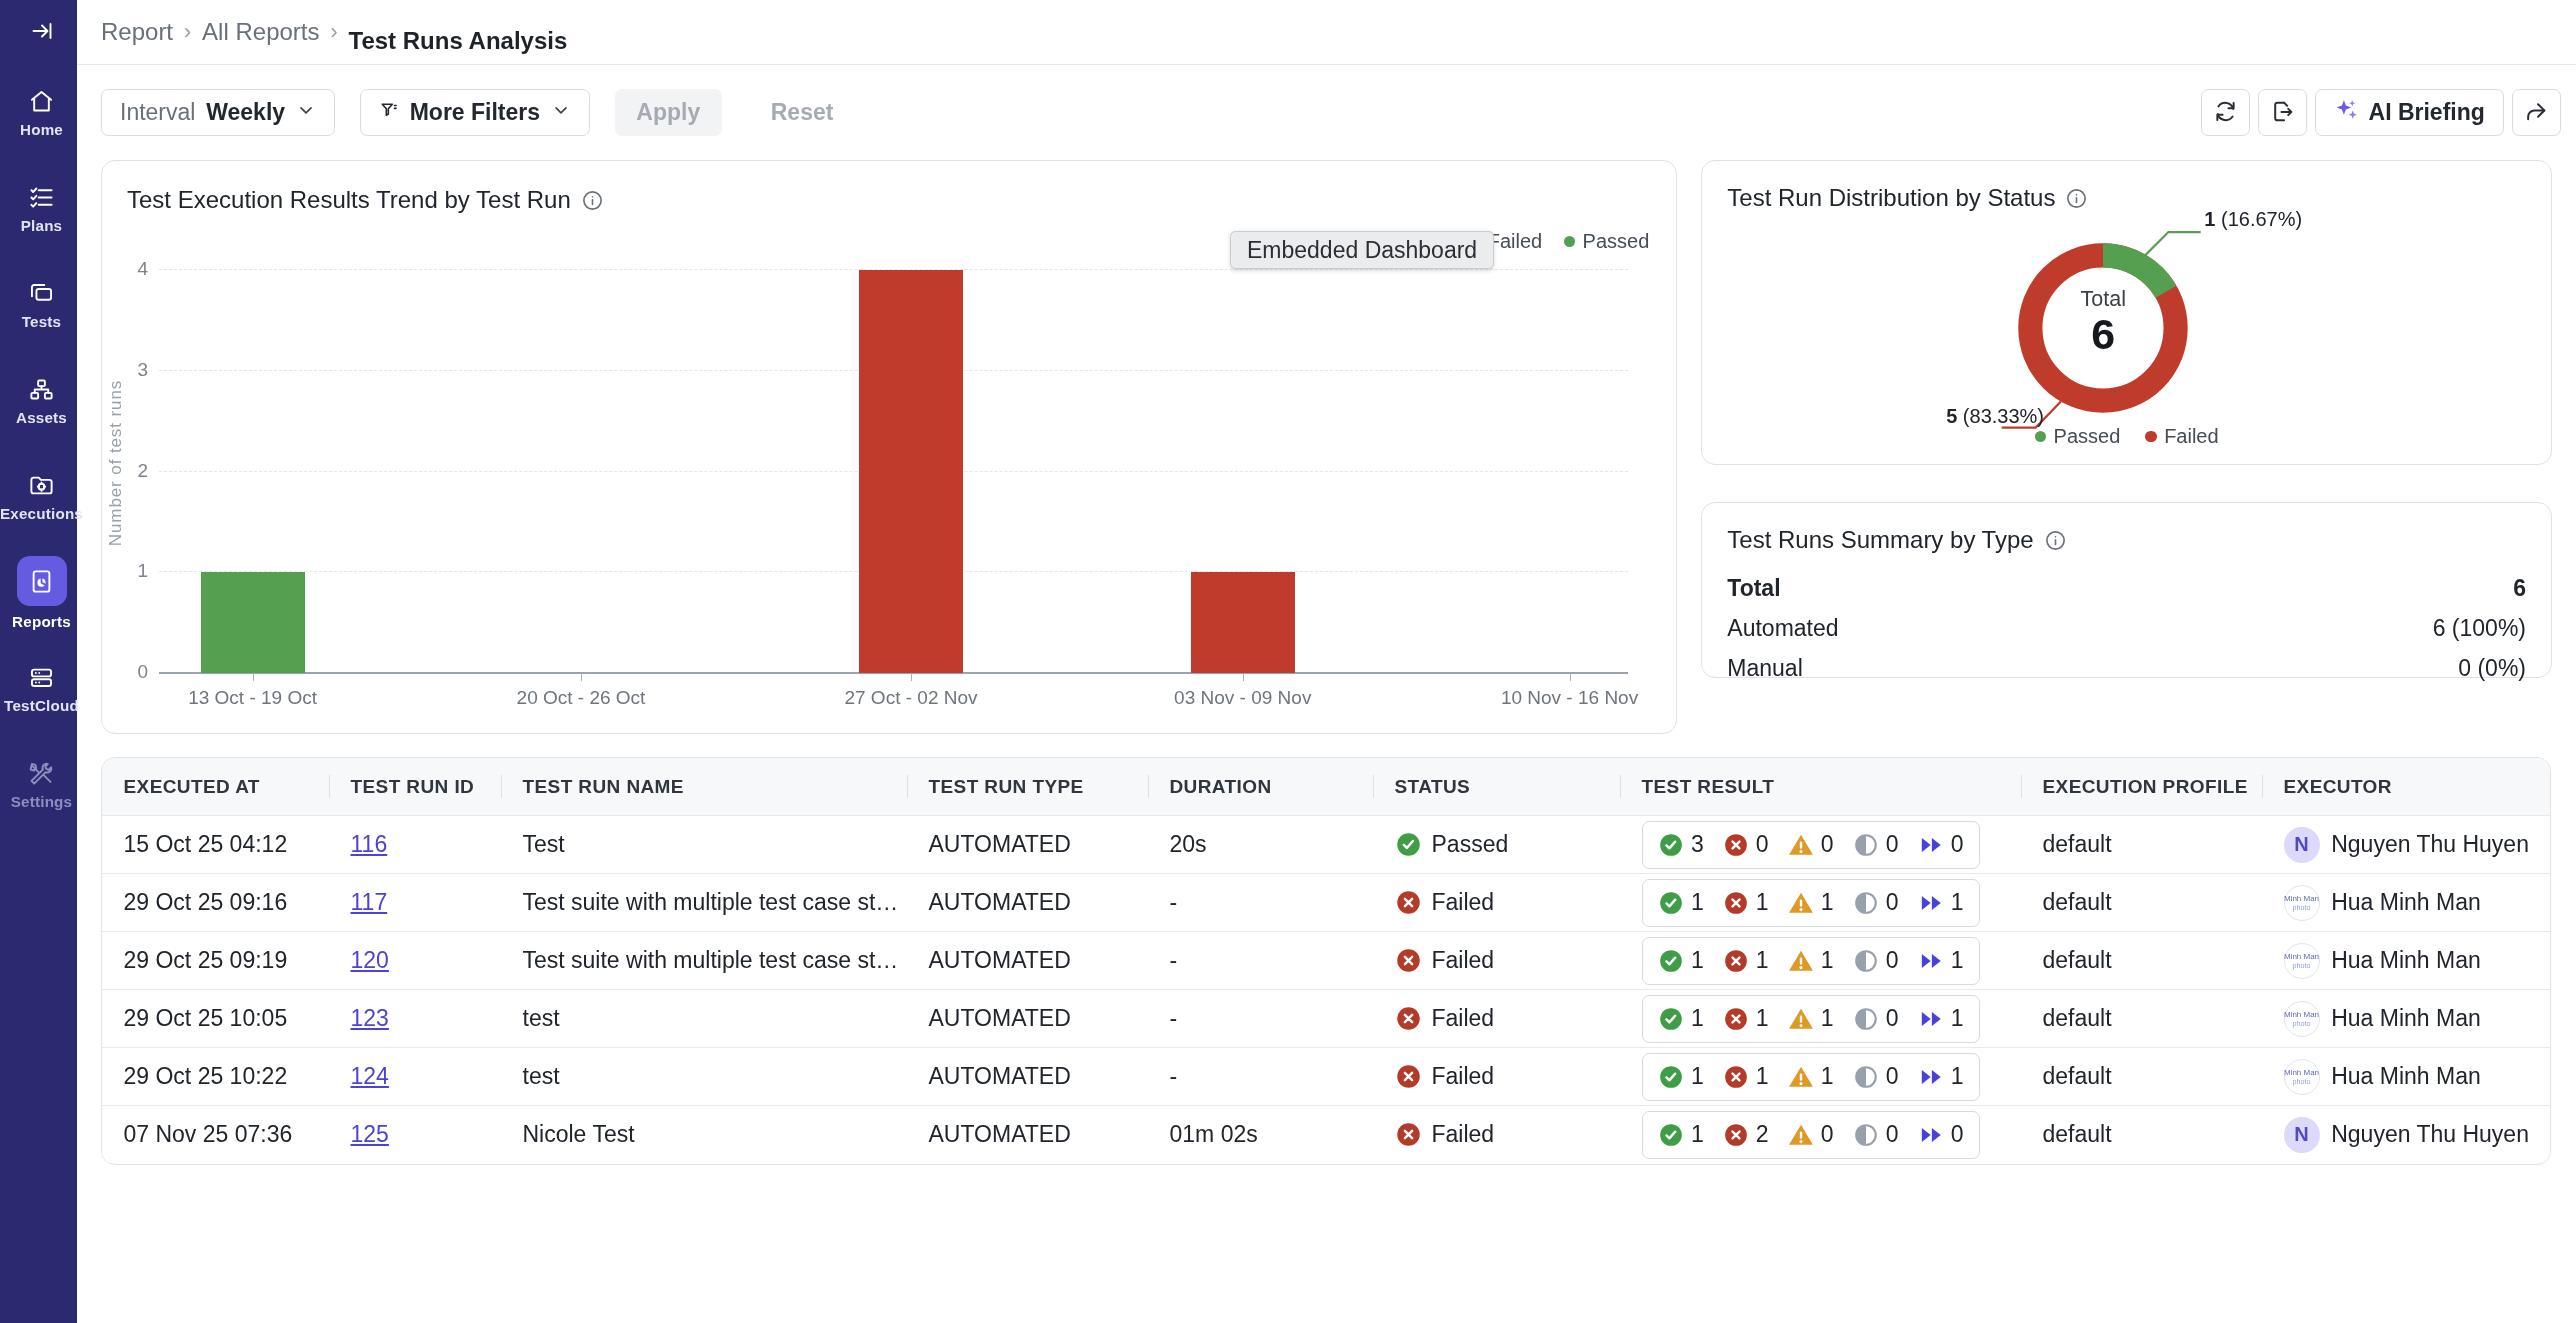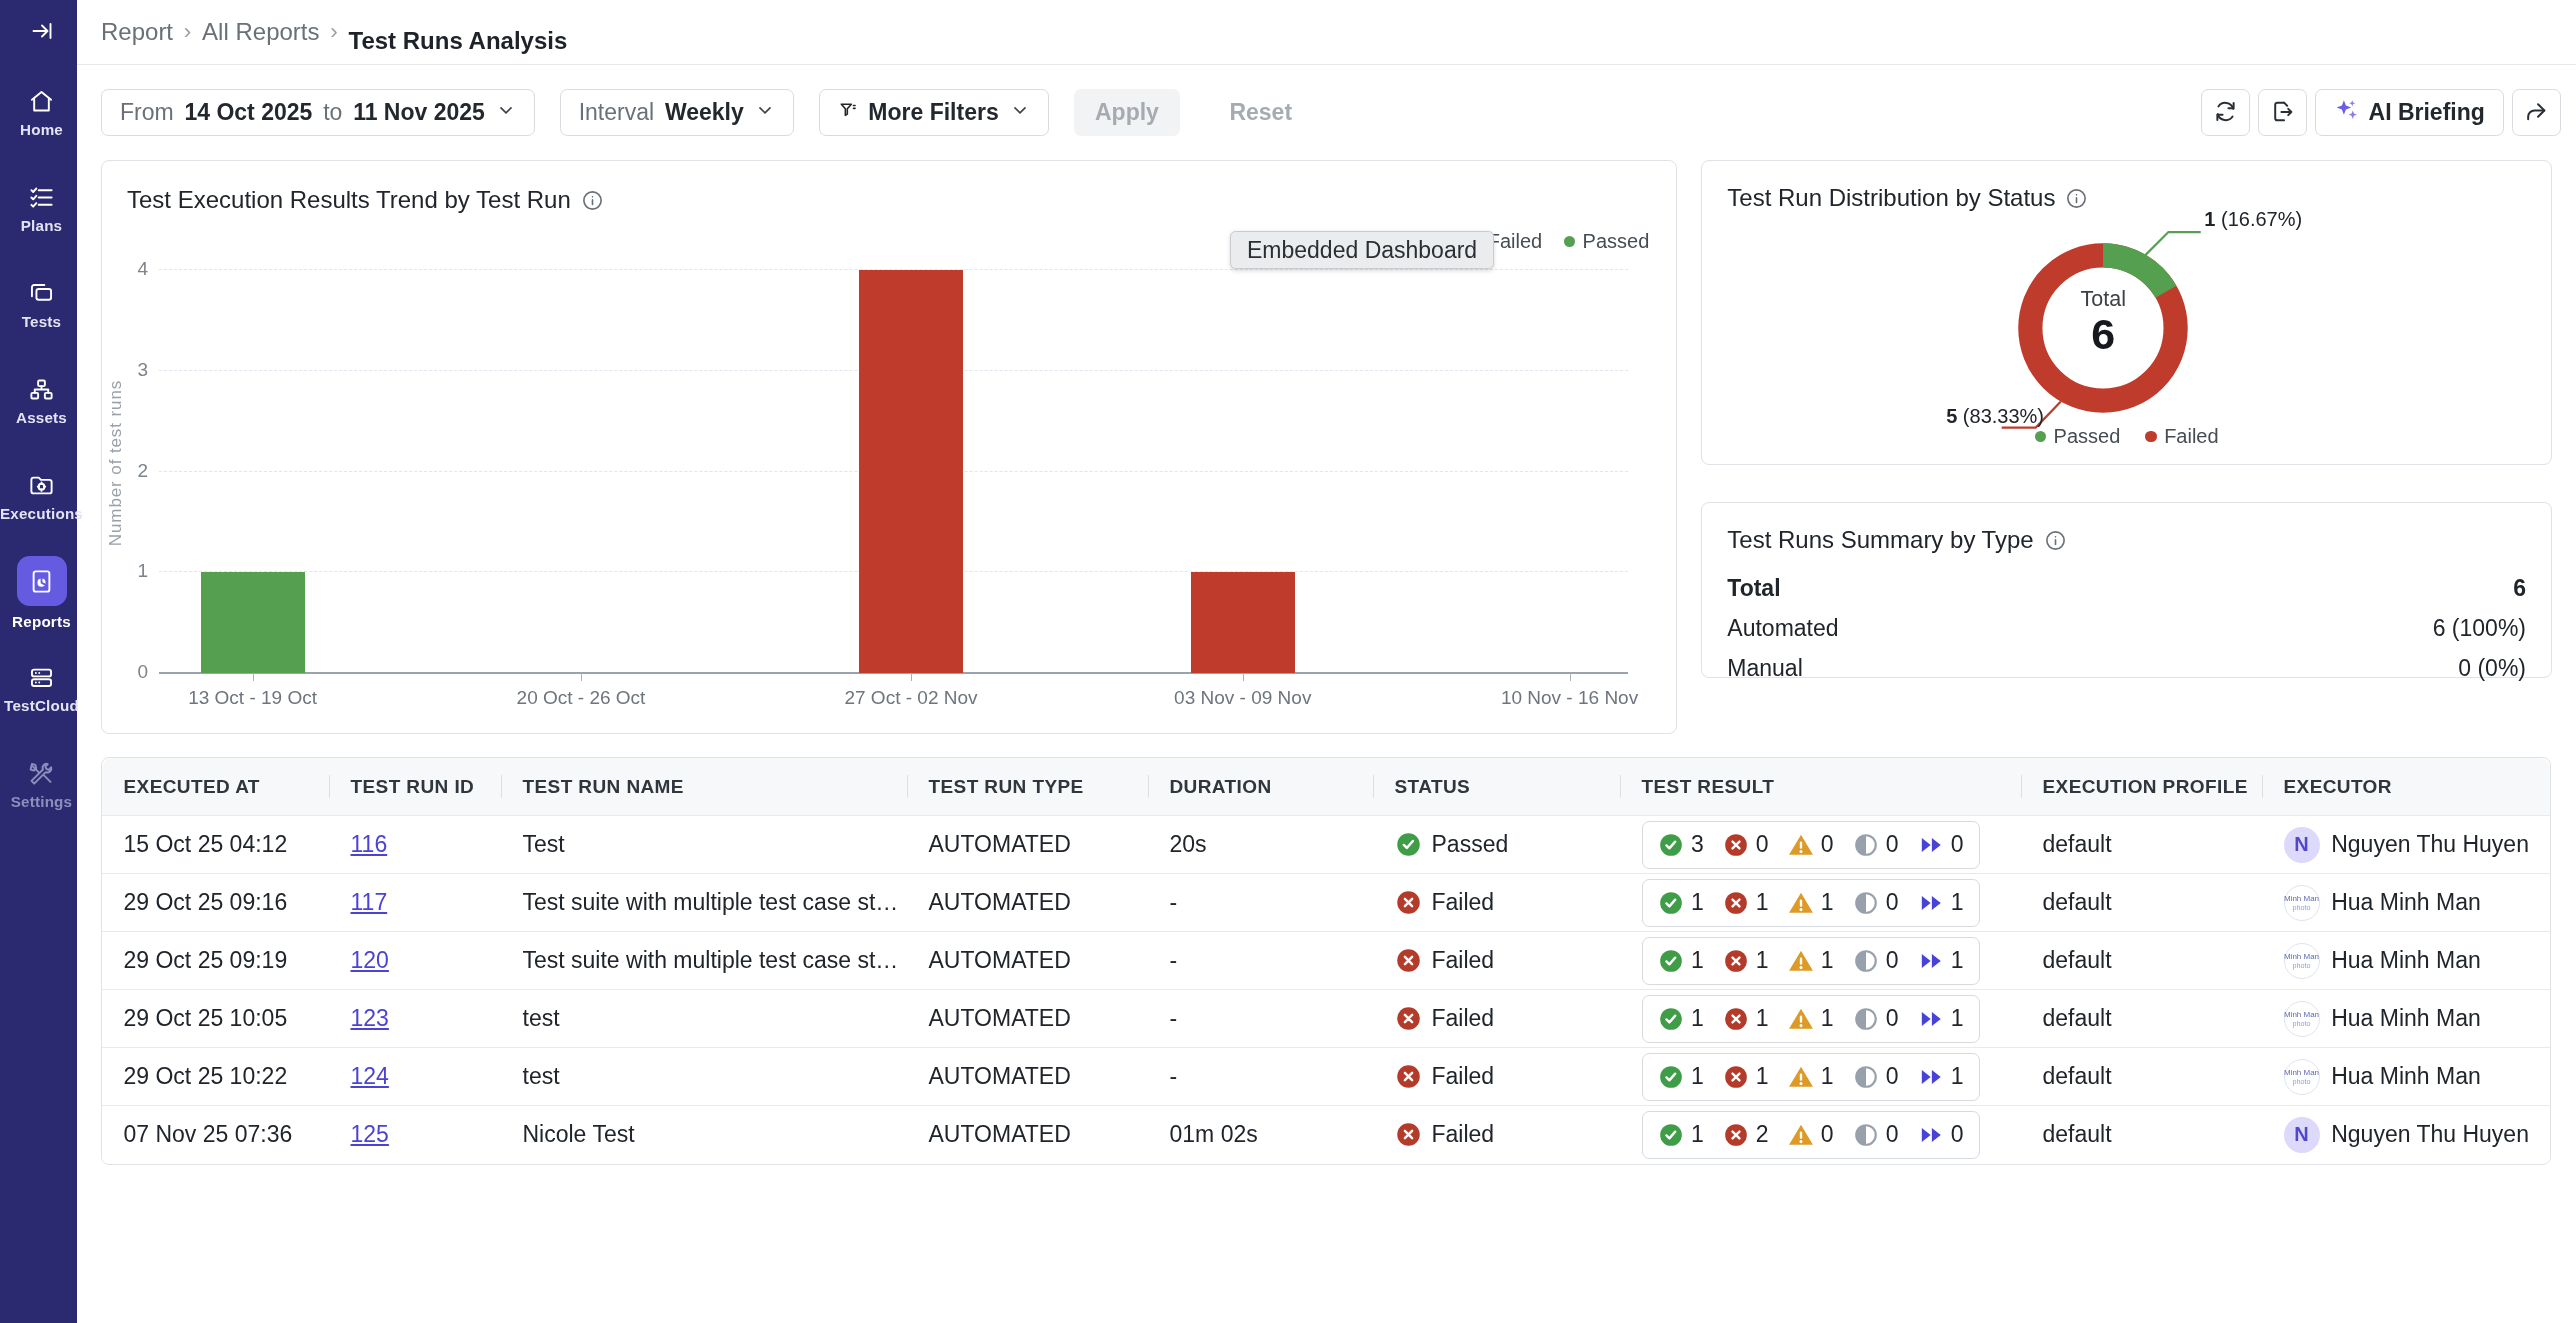--- a/index.html
+++ b/index.html
@@ -39,21 +39,21 @@
   .actions-right { margin-left:auto; display:flex; align-items:center; gap:8px; }
   .icon-btn { width:49px; height:47px; display:inline-flex; align-items:center; justify-content:center;
               background:#fff; border:0.9px solid #d8dbdf; border-radius:7.2px; cursor:pointer; }
   .icon-btn svg { width:25px; height:25px; }
   .ai-btn { height:47px; display:inline-flex; align-items:center; gap:10px; padding:0 18px;
             background:#fff; border:0.9px solid #d8dbdf; border-radius:7.2px; font-size:23px; font-weight:700; color:#23282e; cursor:pointer; }
   .ai-btn svg { width:25px; height:25px; }
 
   .content { padding:0 24px; }
   .content-row { display:flex; gap:24px; }
-  .card { background:#fff; border:0.9px solid #dfe2e7; border-radius:8px; position:relative; }
+  .card { background:#fff; border:0.9px solid #dfe2e7; border-radius:14px; position:relative; }
   .card-title { display:flex; align-items:center; gap:10px; font-size:24px; color:#21262c; }
   .info-ic svg { width:23px; height:23px; display:block; }
 
   
   .chart-card { width:1625px; height:574px; }
   .chart-card .card-title { position:absolute; left:25px; top:25px; }
   .trend-legend { position:absolute; top:69px; right:27px; display:flex; gap:21.5px; font-size:20px; color:#454c54; z-index:2; }
   .legend-item { display:flex; align-items:center; gap:7.2px; cursor:pointer; }
   .dot { width:11.7px; height:11.7px; border-radius:50%; display:inline-block; }
   .dot-failed { background:#bf3b2b; } .dot-passed { background:#54a050; }
@@ -218,29 +218,20 @@
       <span class="crumb">Report</span>
       <span class="sep">›</span>
       <span class="crumb">All Reports</span>
       <span class="sep">›</span>
       <span class="current">Test Runs Analysis</span>
     </div>
   </div>
 
   <div class="filterbar">
     <div class="filters-left">
-      <button class="btn">
-        <span class="muted">From</span>
-        <span class="bold">14 Oct 2025</span>
-        <span class="muted">to</span>
-        <span class="bold">11 Nov 2025</span>
-        <span class="chev"><svg viewBox="0 0 24 24" fill="none" stroke="#3c434a" stroke-width="2" stroke-linecap="round" stroke-linejoin="round">
-              <path d="M6 9.5l6 6 6-6"></path>
-            </svg></span>
-      </button>
       <button class="btn">
         <span class="muted">Interval</span>
         <span class="semibold">Weekly</span>
         <span class="chev"><svg viewBox="0 0 24 24" fill="none" stroke="#3c434a" stroke-width="2" stroke-linecap="round" stroke-linejoin="round">
               <path d="M6 9.5l6 6 6-6"></path>
             </svg></span>
       </button>
       <button class="btn">
         <span class="chev"><svg viewBox="0 0 24 24" fill="none" stroke="#23282e" stroke-width="1.9" stroke-linecap="round" stroke-linejoin="round" width="21.5" height="21.5">
               <path d="M4 5h12l-4.8 5.6V17l-2.4 1.4v-7.8z"></path>

